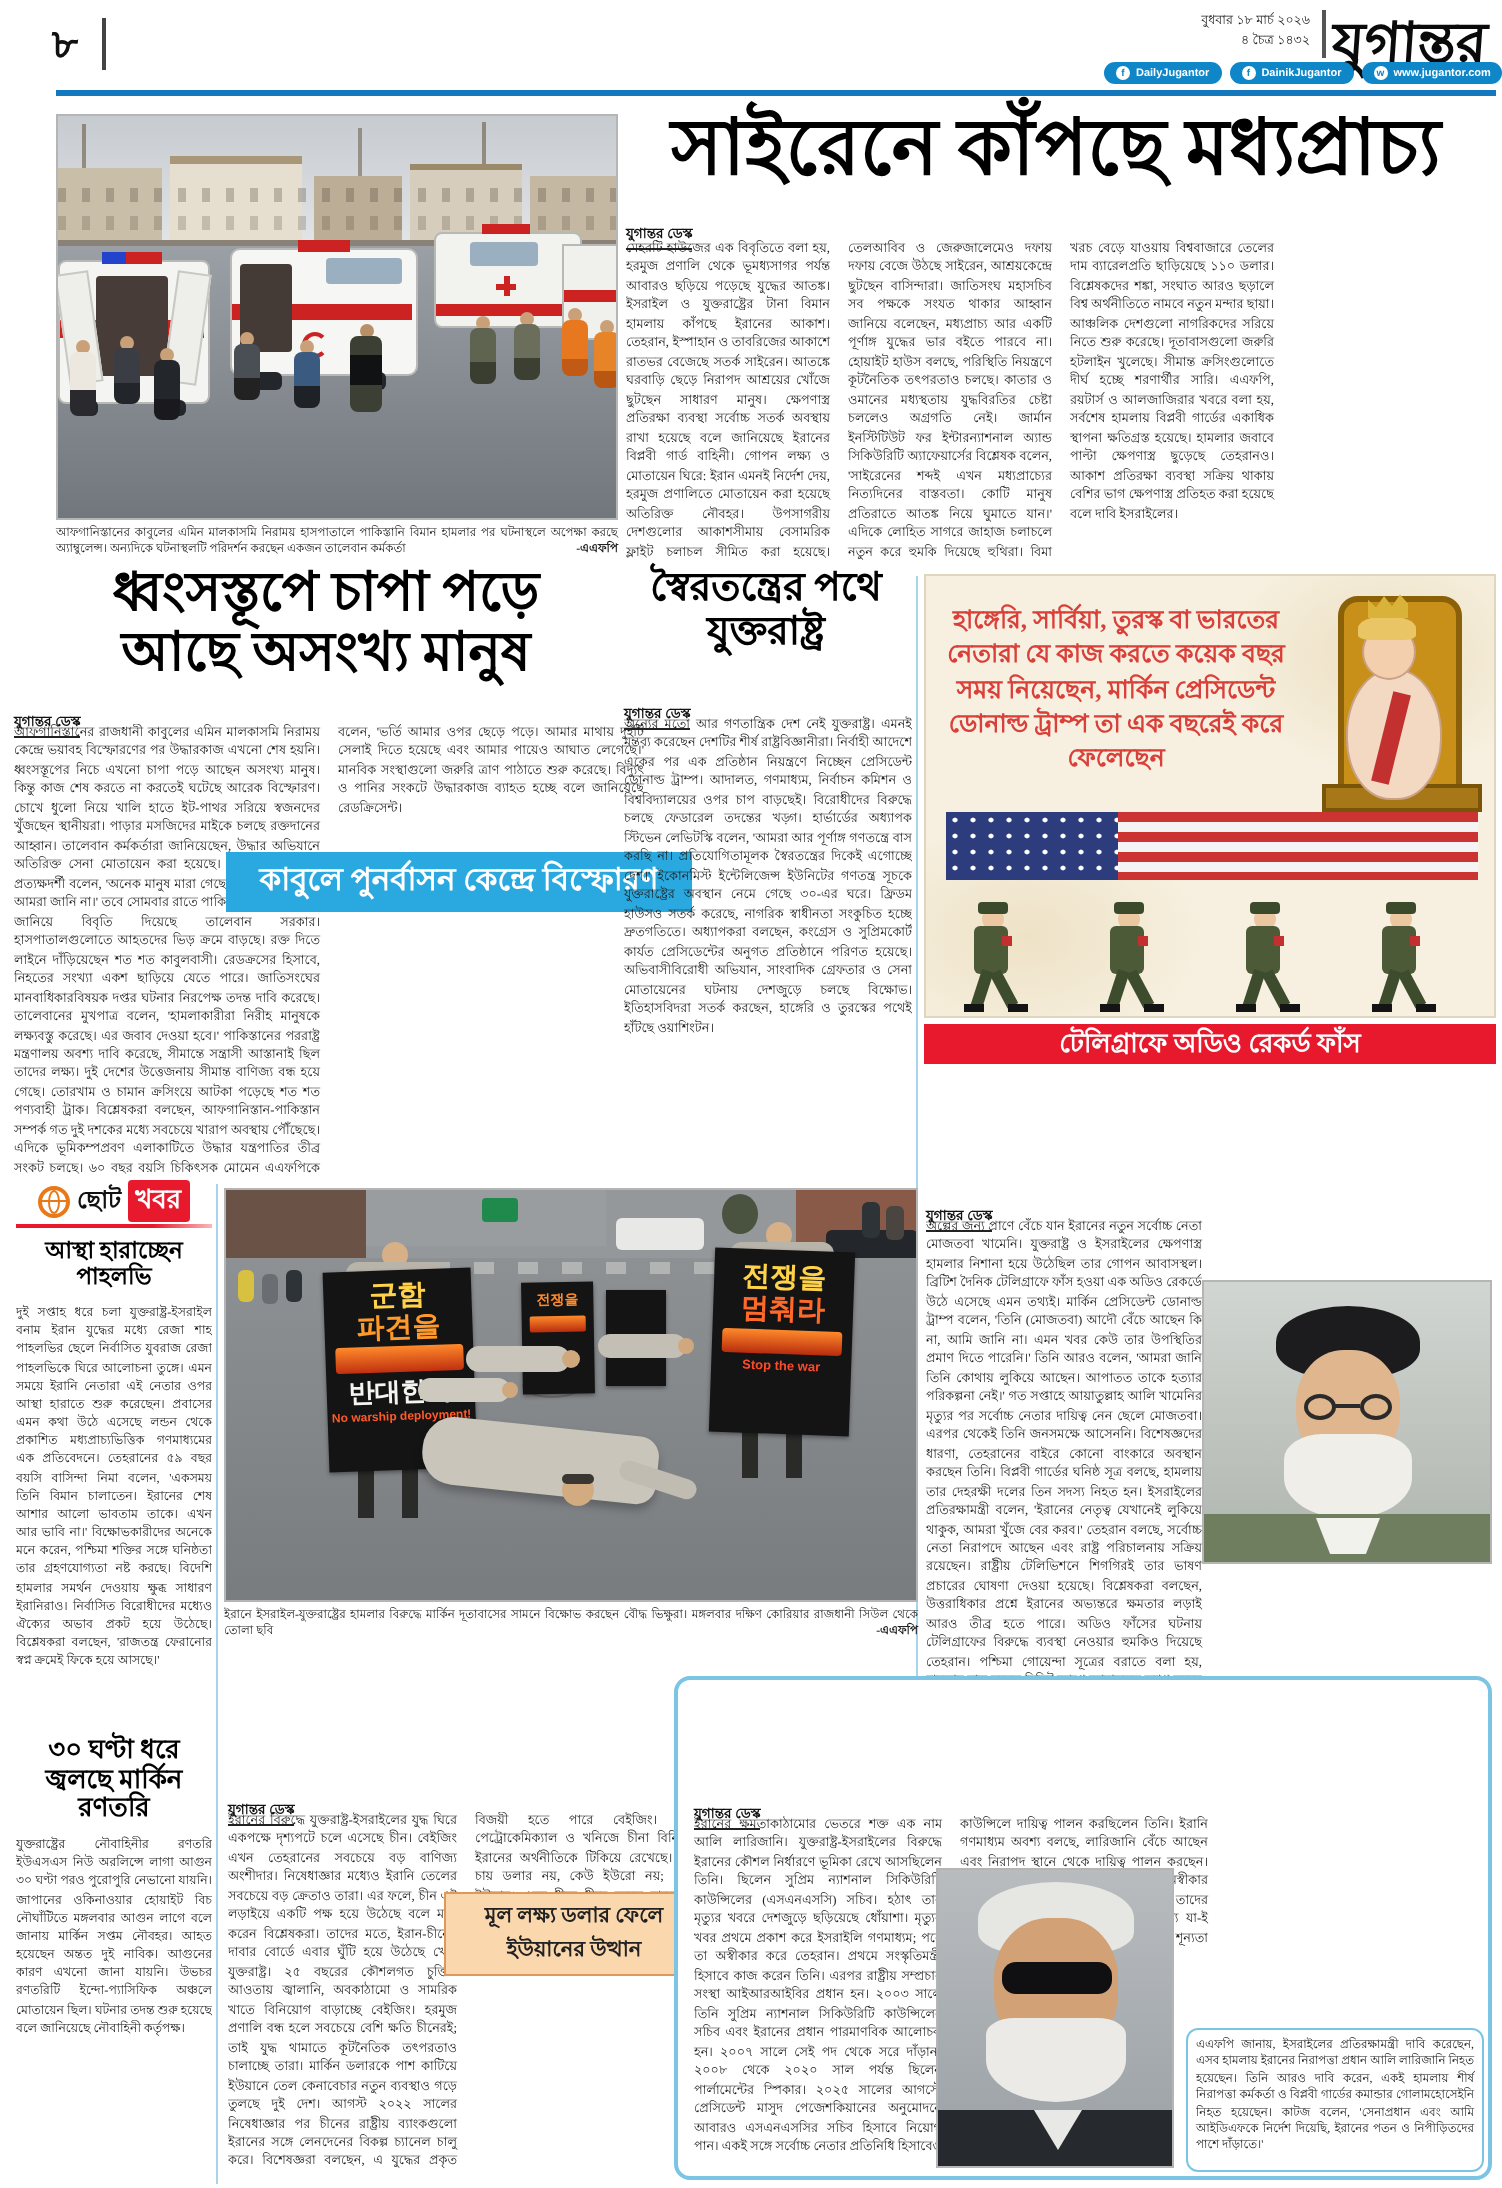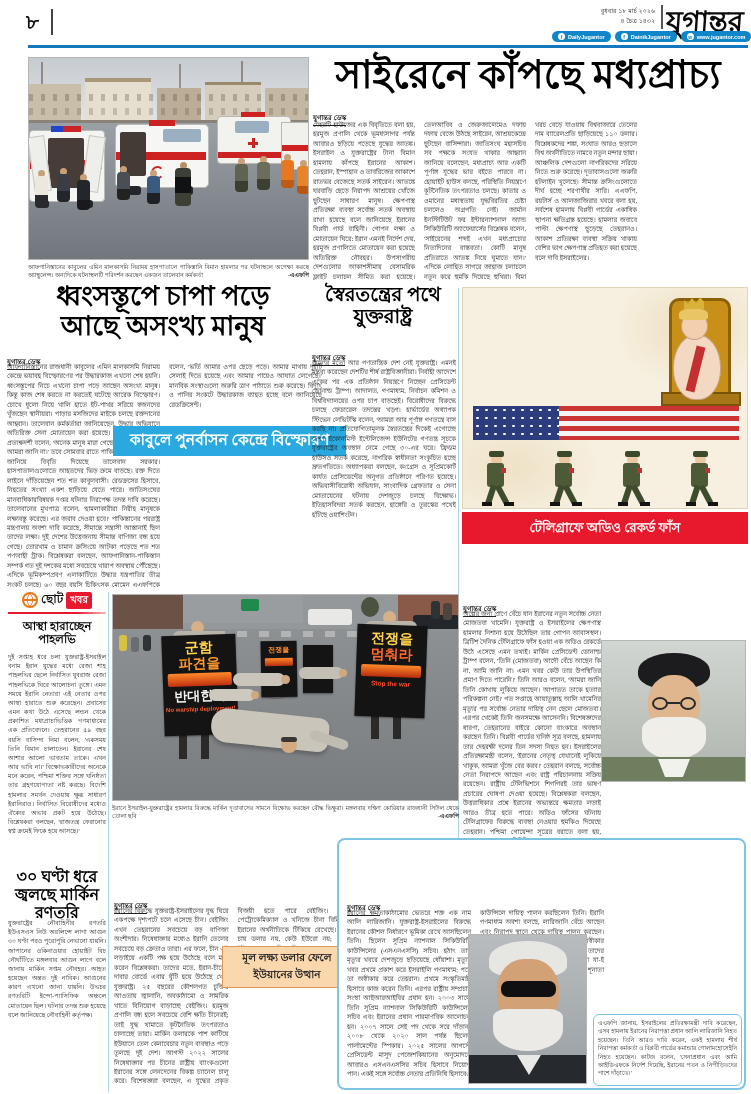--- a/index.html
+++ b/index.html
@@ -165,20 +165,21 @@
 
   <div class="abs banner" style="left:113px;top:426px;width:233px;height:30px;background:#2aa9e0;font-size:15.5px;">কাবুলে পুনর্বাসন কেন্দ্রে বিস্ফোরণ</div>
   <div class="abs" style="left:312px;top:346px;"><span class="byline">যুগান্তর ডেস্ক</span></div>
   <div class="abs bodytxt" style="left:312px;top:358px;width:144px;height:234px;column-count:1;">অন্যের মতো আর গণতান্ত্রিক দেশ নেই যুক্তরাষ্ট্র। এমনই মন্তব্য করেছেন দেশটির শীর্ষ রাষ্ট্রবিজ্ঞানীরা। নির্বাহী আদেশে একের পর এক প্রতিষ্ঠান নিয়ন্ত্রণে নিচ্ছেন প্রেসিডেন্ট ডোনাল্ড ট্রাম্প। আদালত, গণমাধ্যম, নির্বাচন কমিশন ও বিশ্ববিদ্যালয়ের ওপর চাপ বাড়ছেই। বিরোধীদের বিরুদ্ধে চলছে ফেডারেল তদন্তের খড়্গ। হার্ভার্ডের অধ্যাপক স্টিভেন লেভিটস্কি বলেন, 'আমরা আর পূর্ণাঙ্গ গণতন্ত্রে বাস করছি না। প্রতিযোগিতামূলক স্বৈরতন্ত্রের দিকেই এগোচ্ছে দেশ।' ইকোনমিস্ট ইন্টেলিজেন্স ইউনিটের গণতন্ত্র সূচকে যুক্তরাষ্ট্রের অবস্থান নেমে গেছে ৩০-এর ঘরে। ফ্রিডম হাউসও সতর্ক করেছে, নাগরিক স্বাধীনতা সংকুচিত হচ্ছে দ্রুতগতিতে। অধ্যাপকরা বলছেন, কংগ্রেস ও সুপ্রিমকোর্ট কার্যত প্রেসিডেন্টের অনুগত প্রতিষ্ঠানে পরিণত হয়েছে। অভিবাসীবিরোধী অভিযান, সাংবাদিক গ্রেফতার ও সেনা মোতায়েনের ঘটনায় দেশজুড়ে চলছে বিক্ষোভ। ইতিহাসবিদরা সতর্ক করছেন, হাঙ্গেরি ও তুরস্কের পথেই হাঁটছে ওয়াশিংটন।</div>
 
   <div class="vrule" style="left:458px;top:288px;height:592px;"></div>
 
   <div class="abs" style="left:462px;top:287px;width:286px;height:222px;background:#f7f0e0;overflow:hidden;border:1px solid #e0d6be;box-sizing:border-box;">
     <div class="abs" style="left:150px;top:-20px;width:160px;height:120px;background:radial-gradient(closest-side,#ecdfc0,transparent);"></div>
     <div class="abs" style="left:-40px;top:120px;width:180px;height:120px;background:radial-gradient(closest-side,#eee2c6,transparent);"></div>
+    <div class="abs" style="left:6px;top:14px;width:178px;font-size:12.5px;font-weight:700;color:#d9403a;text-align:center;line-height:1.38;font-family:'Liberation Serif',serif;">হাঙ্গেরি, সার্বিয়া, তুরস্ক বা ভারতের নেতারা যে কাজ করতে কয়েক বছর সময় নিয়েছেন, মার্কিন প্রেসিডেন্ট ডোনাল্ড ট্রাম্প তা এক বছরেই করে ফেলেছেন</div>
     <div class="abs" style="left:206px;top:10px;width:62px;height:100px;background:#c89018;border:3px solid #8a6008;border-radius:10px 10px 0 0;box-sizing:border-box;"></div>
     <div class="abs" style="left:198px;top:104px;width:80px;height:14px;background:#a87818;border:2px solid #7a5408;box-sizing:border-box;"></div>
     <div class="abs" style="left:210px;top:46px;width:46px;height:64px;background:#f3d9c2;border:1.5px solid #c9a184;border-radius:50% 50% 46% 46%;"></div>
     <div class="abs" style="left:228px;top:58px;width:9px;height:46px;background:#c23030;transform:rotate(14deg);"></div>
     <div class="abs" style="left:218px;top:24px;width:25px;height:26px;background:#f3cfae;border:1px solid #c9a184;border-radius:50%;"></div>
     <div class="abs" style="left:216px;top:20px;width:29px;height:12px;background:#e9c566;border-radius:50% 50% 20% 20%;"></div>
     <div class="abs" style="left:221px;top:8px;width:20px;height:13px;background:#d9b23a;clip-path:polygon(0 100%,0 30%,20% 60%,40% 15%,60% 55%,80% 10%,100% 45%,100% 100%);"></div>
     <div class="abs" style="left:10px;top:118px;width:86px;height:34px;background:#2c3c7c;background-image:radial-gradient(#fff 1px,transparent 1.6px);background-size:9px 8px;"></div>
     <div class="abs" style="left:96px;top:118px;width:180px;height:34px;background:repeating-linear-gradient(180deg,#c33 0 5px,#f4f4f4 5px 10px);"></div>
     <div class="sold" style="left:14px;top:164px;">
@@ -215,21 +216,21 @@
         <div class="shd"></div>
         <div class="cap"></div>
         <div class="tor"></div>
         <div class="arm"></div>
         <div class="l1"></div>
         <div class="l2"></div>
         <div class="b1"></div>
         <div class="b2"></div>
       </div>
   </div>
-  <div class="abs banner" style="left:462px;top:512px;width:286px;height:32px;background:#e8192d;font-size:13px;">টেলিগ্রাফে অডিও রেকর্ড ফাঁস</div>
+  <div class="abs banner" style="left:462px;top:512px;width:286px;height:20px;background:#e8192d;font-size:13px;">টেলিগ্রাফে অডিও রেকর্ড ফাঁস</div>
 
   <div class="abs" style="left:463px;top:597px;"><span class="byline">যুগান্তর ডেস্ক</span></div>
   <div class="abs bodytxt" style="left:463px;top:609px;width:285px;height:272px;column-count:2;">অল্পের জন্য প্রাণে বেঁচে যান ইরানের নতুন সর্বোচ্চ নেতা মোজতবা খামেনি। যুক্তরাষ্ট্র ও ইসরাইলের ক্ষেপণাস্ত্র হামলার নিশানা হয়ে উঠেছিল তার গোপন আবাসস্থল। ব্রিটিশ দৈনিক টেলিগ্রাফে ফাঁস হওয়া এক অডিও রেকর্ডে উঠে এসেছে এমন তথ্যই। মার্কিন প্রেসিডেন্ট ডোনাল্ড ট্রাম্প বলেন, 'তিনি (মোজতবা) আদৌ বেঁচে আছেন কি না, আমি জানি না। এমন খবর কেউ তার উপস্থিতির প্রমাণ দিতে পারেনি।' তিনি আরও বলেন, 'আমরা জানি তিনি কোথায় লুকিয়ে আছেন। আপাতত তাকে হত্যার পরিকল্পনা নেই।' গত সপ্তাহে আয়াতুল্লাহ আলি খামেনির মৃত্যুর পর সর্বোচ্চ নেতার দায়িত্ব নেন ছেলে মোজতবা। এরপর থেকেই তিনি জনসমক্ষে আসেননি। বিশেষজ্ঞদের ধারণা, তেহরানের বাইরে কোনো বাংকারে অবস্থান করছেন তিনি। বিপ্লবী গার্ডের ঘনিষ্ঠ সূত্র বলছে, হামলায় তার দেহরক্ষী দলের তিন সদস্য নিহত হন। ইসরাইলের প্রতিরক্ষামন্ত্রী বলেন, 'ইরানের নেতৃত্ব যেখানেই লুকিয়ে থাকুক, আমরা খুঁজে বের করব।' তেহরান বলছে, সর্বোচ্চ নেতা নিরাপদে আছেন এবং রাষ্ট্র পরিচালনায় সক্রিয় রয়েছেন। রাষ্ট্রীয় টেলিভিশনে শিগগিরই তার ভাষণ প্রচারের ঘোষণা দেওয়া হয়েছে। বিশ্লেষকরা বলছেন, উত্তরাধিকার প্রশ্নে ইরানের অভ্যন্তরে ক্ষমতার লড়াই আরও তীব্র হতে পারে। অডিও ফাঁসের ঘটনায় টেলিগ্রাফের বিরুদ্ধে ব্যবস্থা নেওয়ার হুমকিও দিয়েছে তেহরান। পশ্চিমা গোয়েন্দা সূত্রের বরাতে বলা হয়, হামলার মাত্র কয়েক মিনিট আগে আবাসস্থল ত্যাগ করেন মোজতবা।</div>
   <div class="photo" style="left:601px;top:640px;width:145px;height:142px;background:linear-gradient(#d2d6d2,#aeb4ae);">
     <div class="abs" style="left:36px;top:12px;width:72px;height:36px;background:#1c1c1e;border-radius:50% 50% 40% 40%;"></div>
     <div class="abs" style="left:46px;top:34px;width:52px;height:58px;background:#dfb68e;border-radius:46%;"></div>
     <div class="abs" style="left:50px;top:56px;width:16px;height:13px;border:2px solid #2a2a2a;border-radius:50%;box-sizing:border-box;"></div>
     <div class="abs" style="left:78px;top:56px;width:16px;height:13px;border:2px solid #2a2a2a;border-radius:50%;box-sizing:border-box;"></div>
     <div class="abs" style="left:64px;top:61px;width:14px;height:2px;background:#2a2a2a;"></div>
     <div class="abs" style="left:40px;top:76px;width:64px;height:42px;background:#efeee8;border-radius:30% 30% 48% 48%;"></div>
@@ -237,26 +238,26 @@
     <div class="abs" style="left:56px;top:118px;width:32px;height:18px;background:#f2f2ec;clip-path:polygon(0 0,100% 0,78% 100%,22% 100%);"></div>
   </div>
 
   <div class="vrule" style="left:108px;top:592px;height:500px;"></div>
   <div class="abs" style="left:8px;top:590px;width:98px;display:flex;align-items:center;justify-content:center;gap:3px;">
     <span style="position:relative;width:16px;height:16px;border:2px solid #e87818;border-radius:50%;box-sizing:border-box;display:inline-block;">
       <span style="position:absolute;left:0px;top:5px;width:12px;height:1.5px;background:#e87818;"></span>
       <span style="position:absolute;left:3px;top:0px;width:6px;height:12px;border:1.5px solid #e87818;border-radius:50%;box-sizing:border-box;"></span>
     </span>
     <span style="font-size:12px;font-weight:800;color:#111;">ছোট</span>
-    <span style="font-size:10px;font-weight:800;color:#fff;background:#e8192d;padding:0 4px;border-radius:2px;">খবর</span>
+    <span style="font-size:13px;font-weight:800;color:#fff;background:#e8192d;padding:0 4px;border-radius:2px;">খবর</span>
   </div>
   <div class="abs" style="left:8px;top:612px;width:98px;height:2px;background:linear-gradient(90deg,#e8192d 70%,#f8b8b8);"></div>
   <div class="abs headline" style="left:8px;top:620px;width:98px;font-size:11.5px;">আস্থা হারাচ্ছেন পাহলভি</div>
   <div class="abs bodytxt" style="left:8px;top:652px;width:98px;height:212px;font-size:6.2px;column-count:1;">দুই সপ্তাহ ধরে চলা যুক্তরাষ্ট্র-ইসরাইল বনাম ইরান যুদ্ধের মধ্যে রেজা শাহ পাহলভির ছেলে নির্বাসিত যুবরাজ রেজা পাহলভিকে ঘিরে আলোচনা তুঙ্গে। এমন সময়ে ইরানি নেতারা এই নেতার ওপর আস্থা হারাতে শুরু করেছেন। প্রবাসের এমন কথা উঠে এসেছে লন্ডন থেকে প্রকাশিত মধ্যপ্রাচ্যভিত্তিক গণমাধ্যমের এক প্রতিবেদনে। তেহরানের ৫৯ বছর বয়সি বাসিন্দা নিমা বলেন, 'একসময় তিনি বিমান চালাতেন। ইরানের শেষ আশার আলো ভাবতাম তাকে। এখন আর ভাবি না।' বিক্ষোভকারীদের অনেকে মনে করেন, পশ্চিমা শক্তির সঙ্গে ঘনিষ্ঠতা তার গ্রহণযোগ্যতা নষ্ট করছে। বিদেশি হামলার সমর্থন দেওয়ায় ক্ষুব্ধ সাধারণ ইরানিরাও। নির্বাসিত বিরোধীদের মধ্যেও ঐক্যের অভাব প্রকট হয়ে উঠেছে। বিশ্লেষকরা বলছেন, 'রাজতন্ত্র ফেরানোর স্বপ্ন ক্রমেই ফিকে হয়ে আসছে।'</div>
-  <div class="abs headline" style="left:8px;top:868px;width:98px;font-size:16px;">৩০ ঘণ্টা ধরে জ্বলছে মার্কিন রণতরি</div>
+  <div class="abs headline" style="left:8px;top:868px;width:98px;font-size:13px;">৩০ ঘণ্টা ধরে জ্বলছে মার্কিন রণতরি</div>
   <div class="abs bodytxt" style="left:8px;top:918px;width:98px;height:174px;font-size:6.2px;column-count:1;">যুক্তরাষ্ট্রের নৌবাহিনীর রণতরি ইউএসএস নিউ অরলিন্সে লাগা আগুন ৩০ ঘণ্টা পরও পুরোপুরি নেভানো যায়নি। জাপানের ওকিনাওয়ার হোয়াইট বিচ নৌঘাঁটিতে মঙ্গলবার আগুন লাগে বলে জানায় মার্কিন সপ্তম নৌবহর। আহত হয়েছেন অন্তত দুই নাবিক। আগুনের কারণ এখনো জানা যায়নি। উভচর রণতরিটি ইন্দো-প্যাসিফিক অঞ্চলে মোতায়েন ছিল। ঘটনার তদন্ত শুরু হয়েছে বলে জানিয়েছে নৌবাহিনী কর্তৃপক্ষ।</div>
 
   <div class="photo" style="left:112px;top:594px;width:347px;height:207px;background:#95989b;">
     <div class="abs" style="left:0;top:0;width:70px;height:34px;background:#6a5246;"></div>
     <div class="abs" style="left:70px;top:0;width:120px;height:28px;background:#9a9da0;"></div>
     <div class="abs" style="left:285px;top:0;width:62px;height:40px;background:#8a5a48;"></div>
     <div class="abs" style="left:128px;top:4px;width:18px;height:12px;background:#1f8a4c;border-radius:2px;"></div>
     <div class="abs" style="left:248px;top:2px;width:18px;height:20px;background:#4a5240;border-radius:50%;"></div>
     <div class="abs" style="left:195px;top:14px;width:44px;height:16px;background:#e8e8e6;border-radius:3px;"></div>
     <div class="abs" style="left:300px;top:20px;width:46px;height:16px;background:#23262b;border-radius:3px;"></div>

